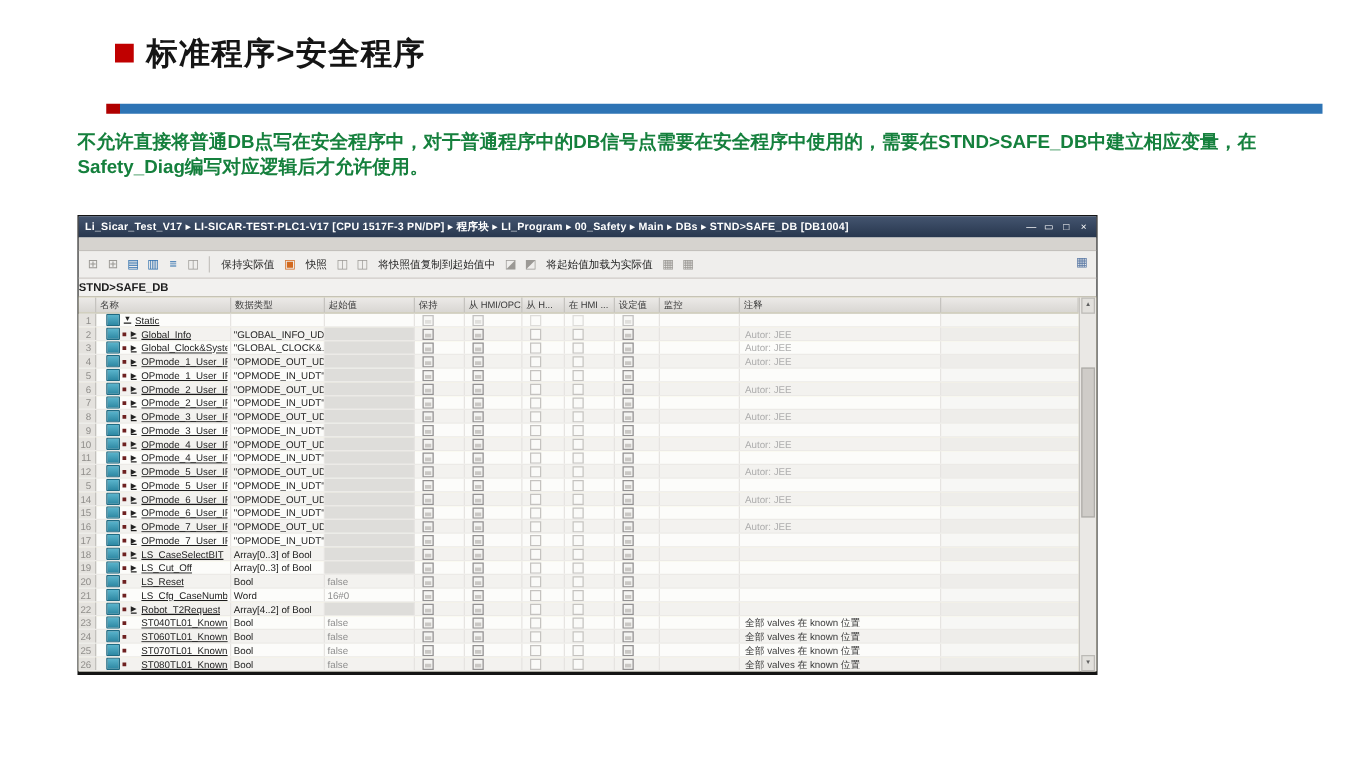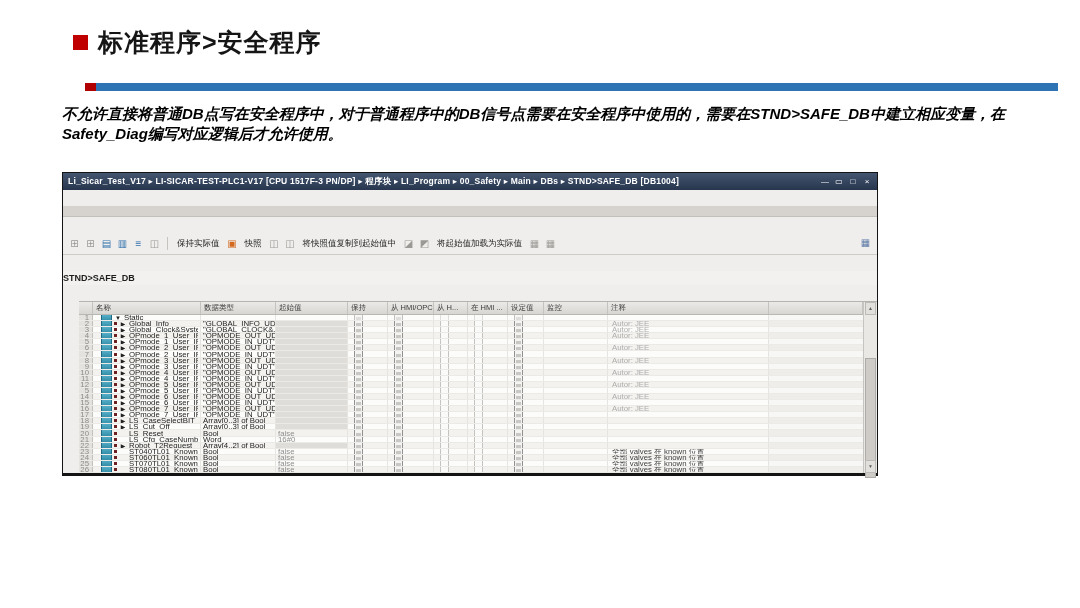--- a/index.html
+++ b/index.html
@@ -1,51 +1,51 @@
 <!DOCTYPE html>
 <html><head>
 <meta charset="utf-8">
 <style>
   html,body{margin:0;padding:0;}
   body{
     width:1080px;height:608px;position:relative;background:#ffffff;
     font-family:"Liberation Sans","DejaVu Sans",sans-serif;overflow:hidden;
   }
   
-  .title-row{position:absolute;left:73px;top:26px;display:flex;align-items:center;gap:10px;}
+  .title-row{position:absolute;left:92px;top:26px;display:flex;align-items:center;gap:10px;}
   .title-bullet{width:15px;height:15px;background:var(--accent-red,#d00000);}
   .title-text{font-size:25px;font-weight:bold;color:#151515;letter-spacing:1px;}
   .divider{position:absolute;left:85px;top:83px;width:973px;height:8px;display:flex;}
   .divider .red{width:11px;background:#b00000;}
   .divider .blue{flex:1;background:var(--accent-blue,#2e74b5);}
   .note{position:absolute;left:62px;top:104px;width:958px;font-size:15px;font-weight:bold;
-        color:#000000;line-height:1.32;font-style:italic;}
+        color:#15803d;line-height:1.32;}
   
-  .tia{position:absolute;left:62px;top:172px;width:816px;height:304px;box-sizing:border-box;
+  .tia{position:absolute;left:62px;top:172px;width:816px;height:368px;box-sizing:border-box;
        border:1px solid #141414;border-bottom-width:3px;background:#efeeec;
-       display:flex;flex-direction:column;gap:16px;}
+       display:flex;flex-direction:column;}
   .titlebar{height:17px;flex:none;background:linear-gradient(#44556f,#27364e);color:#fff;
             display:flex;align-items:center;padding:0 5px;font-size:8.5px;}
   .crumb{flex:1;white-space:nowrap;overflow:hidden;font-weight:bold;letter-spacing:.2px;}
   .winbtns{display:flex;gap:4px;}
   .winbtn{width:10px;text-align:center;font-size:8px;color:#fff;cursor:default;}
   .menustrip{height:10px;flex:none;background:#d6d3cf;border-bottom:1px solid #c3c0bc;}
   .toolbar{height:21px;flex:none;background:#efeeec;border-bottom:1px solid #cfccc8;
            display:flex;align-items:center;padding:0 5px;gap:3px;position:relative;}
   .tb-icon{font-size:10px;width:13px;height:14px;line-height:14px;text-align:center;flex:none;}
   .tb-icon.dim{color:#9b9995;}
   .tb-icon.blue{color:#2f6fad;}
   .tb-icon.orange{color:#d2691e;}
   .tb-btn{font-size:8.5px;color:#232323;padding:0 3px;white-space:nowrap;}
   .tb-sep{width:1px;height:13px;background:#c6c4c0;margin:0 3px;flex:none;}
   .tb-right{position:absolute;right:5px;top:3px;font-size:10px;color:#5a79a5;}
   .dbl{height:14px;flex:none;display:flex;align-items:center;padding-left:0;font-size:9px;
        font-weight:bold;color:#1d1d1d;background:#f2f1ef;}
   
-  .tablewrap{flex:1;position:relative;background:#fef9c3;border-top:1px solid #b5b3af;min-height:0;margin-left:16px;}
+  .tablewrap{flex:1;position:relative;background:#fef9c3;border-top:1px solid #b5b3af;min-height:0;}
   .grid{display:grid;grid-template-columns:14px 108px 75px 72px 40px 46px 34px 40px 36px 64px 161px minmax(0,1fr);}
   .theadrow{height:13px;background:linear-gradient(#eceae8,#d8d6d2);border-bottom:1px solid #b9b7b3;
             width:calc(100% - 14px);box-sizing:border-box;}
   .hcell{font-size:7.5px;color:#3a3a3a;padding:1px 2px 0 3px;border-right:1px solid #c5c3bf;
          overflow:hidden;white-space:nowrap;}
   .tbody{position:absolute;top:13px;bottom:0;left:0;right:14px;display:flex;flex-direction:column;}
   .trow{flex:1;min-height:0;background:#fcfcfa;border-bottom:1px solid #eceae7;align-items:stretch;}
   .trow:nth-child(even){background:#f3f2ef;}
   .cell{font-size:7.8px;display:flex;align-items:center;padding:0 2px;border-right:1px solid #e6e4e1;
         overflow:hidden;white-space:nowrap;color:#1c1c1c;min-width:0;}

